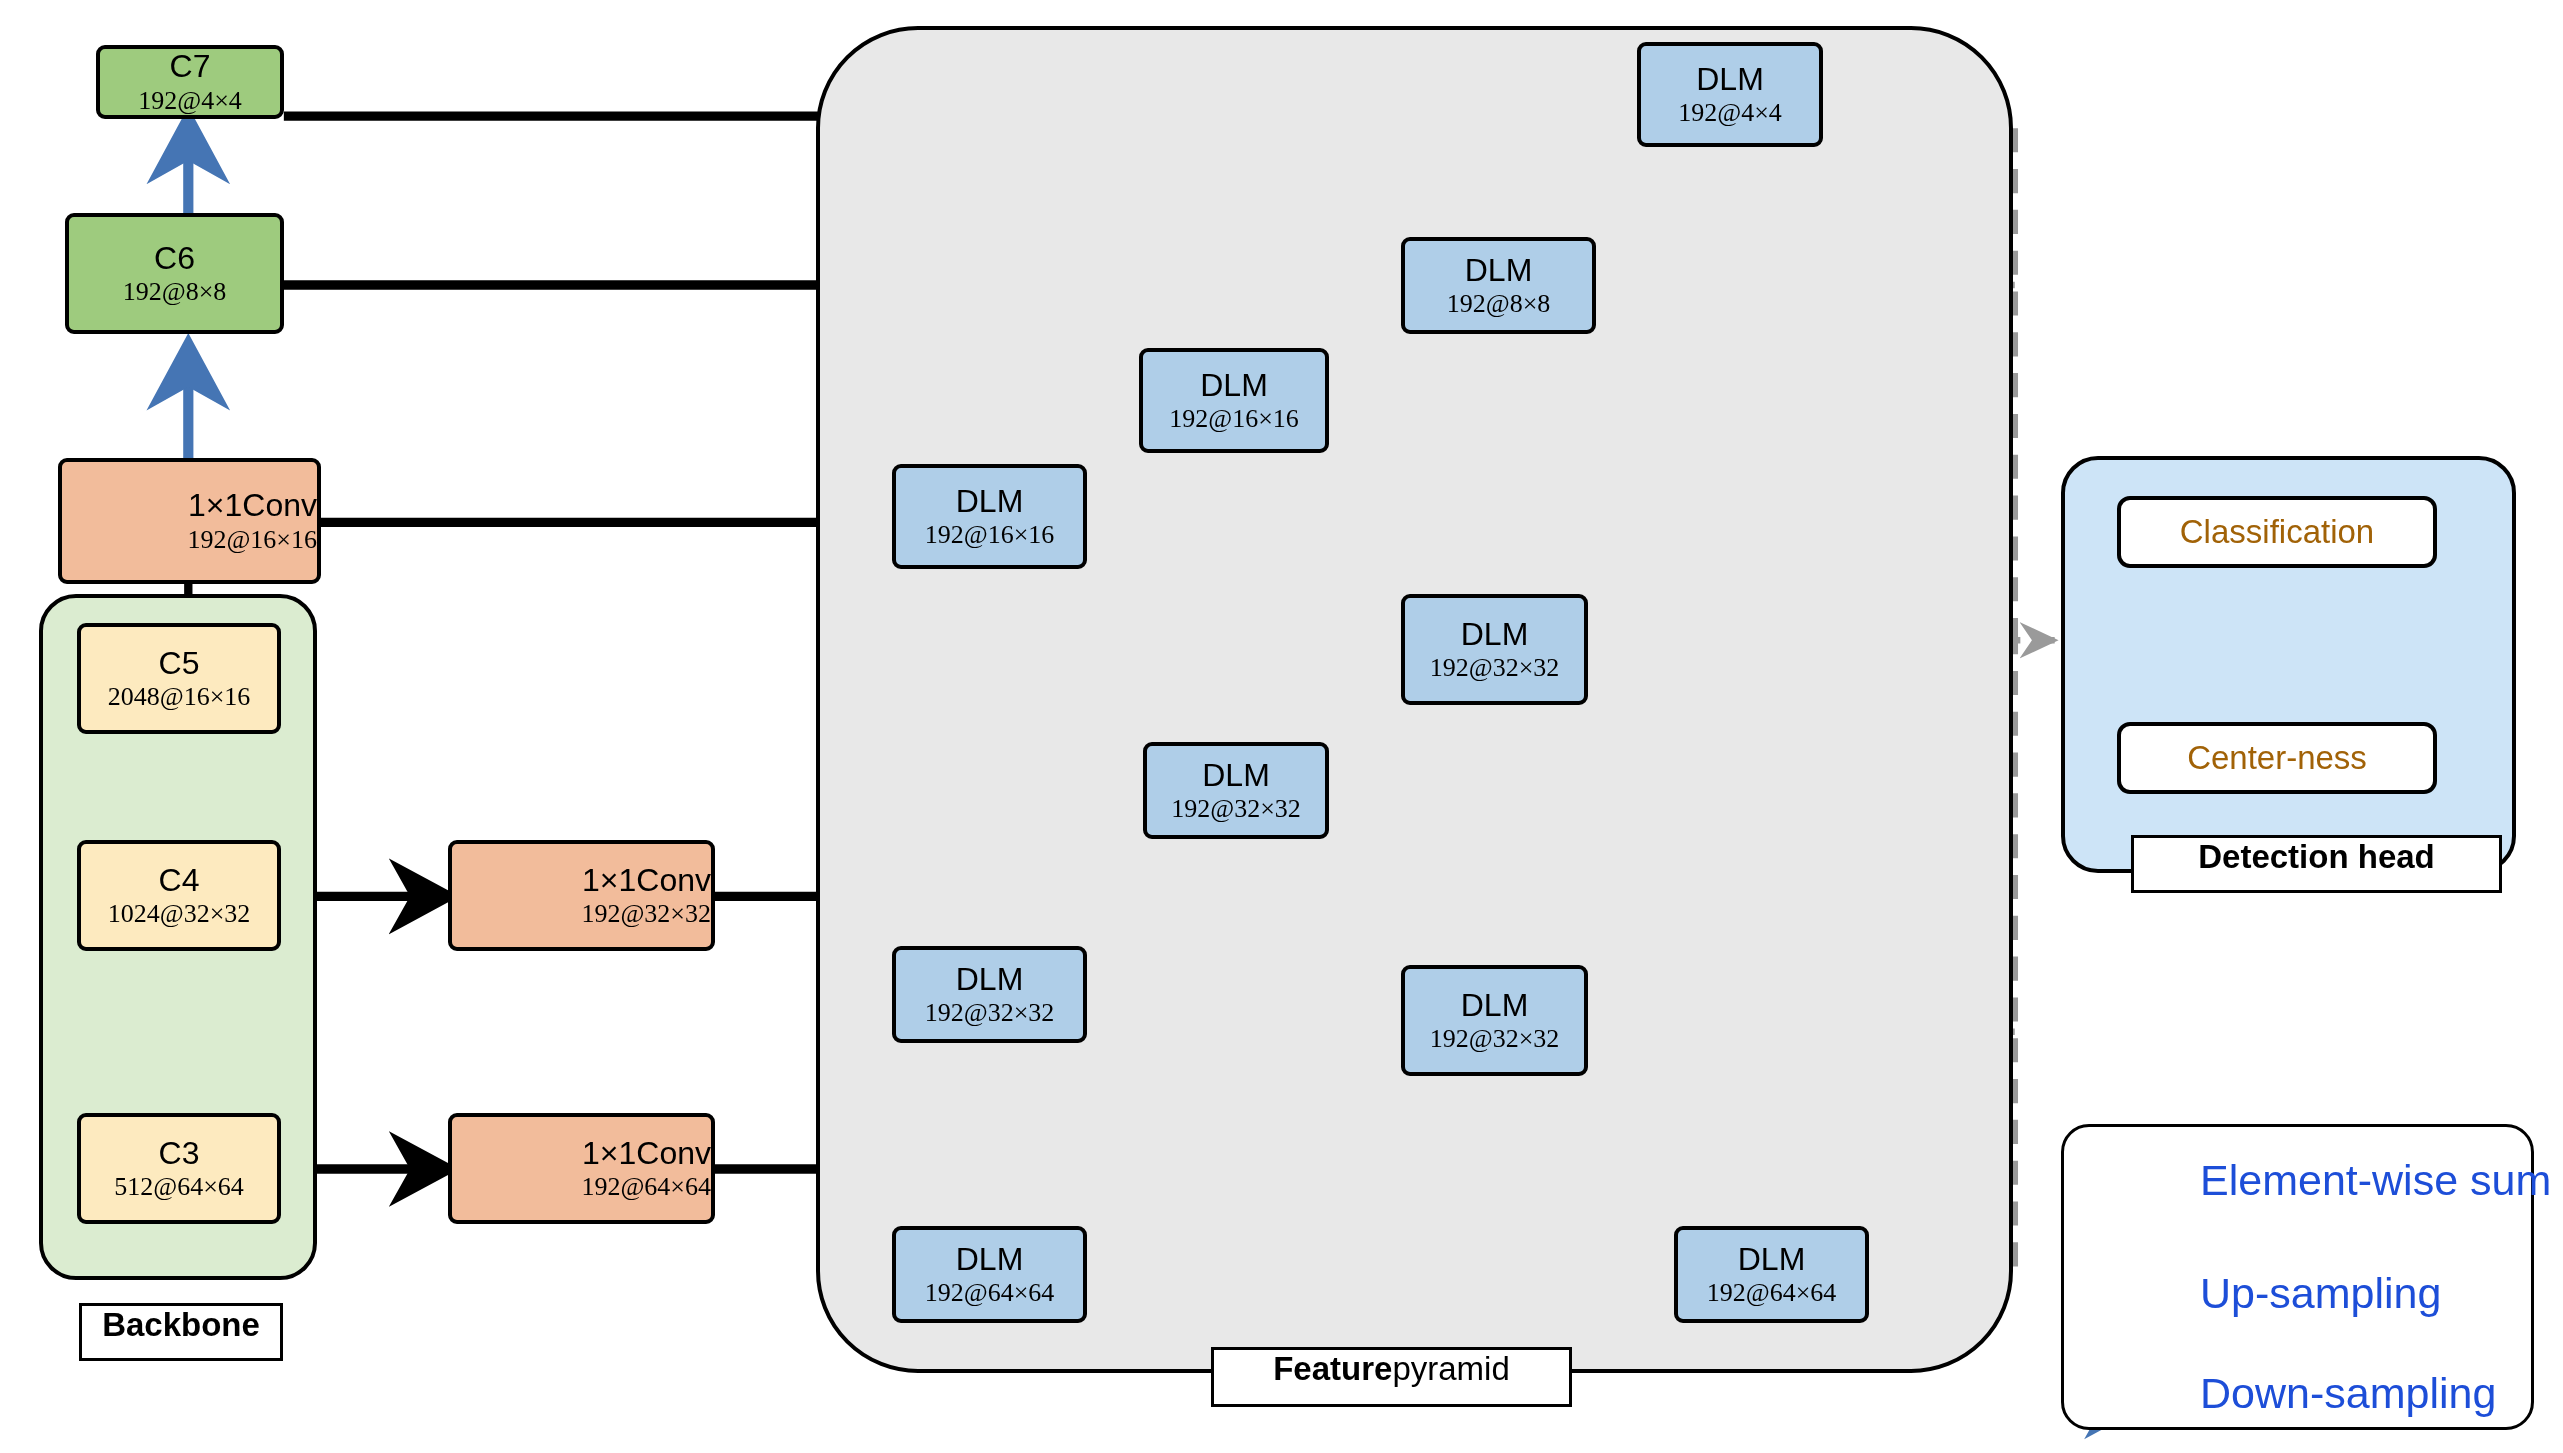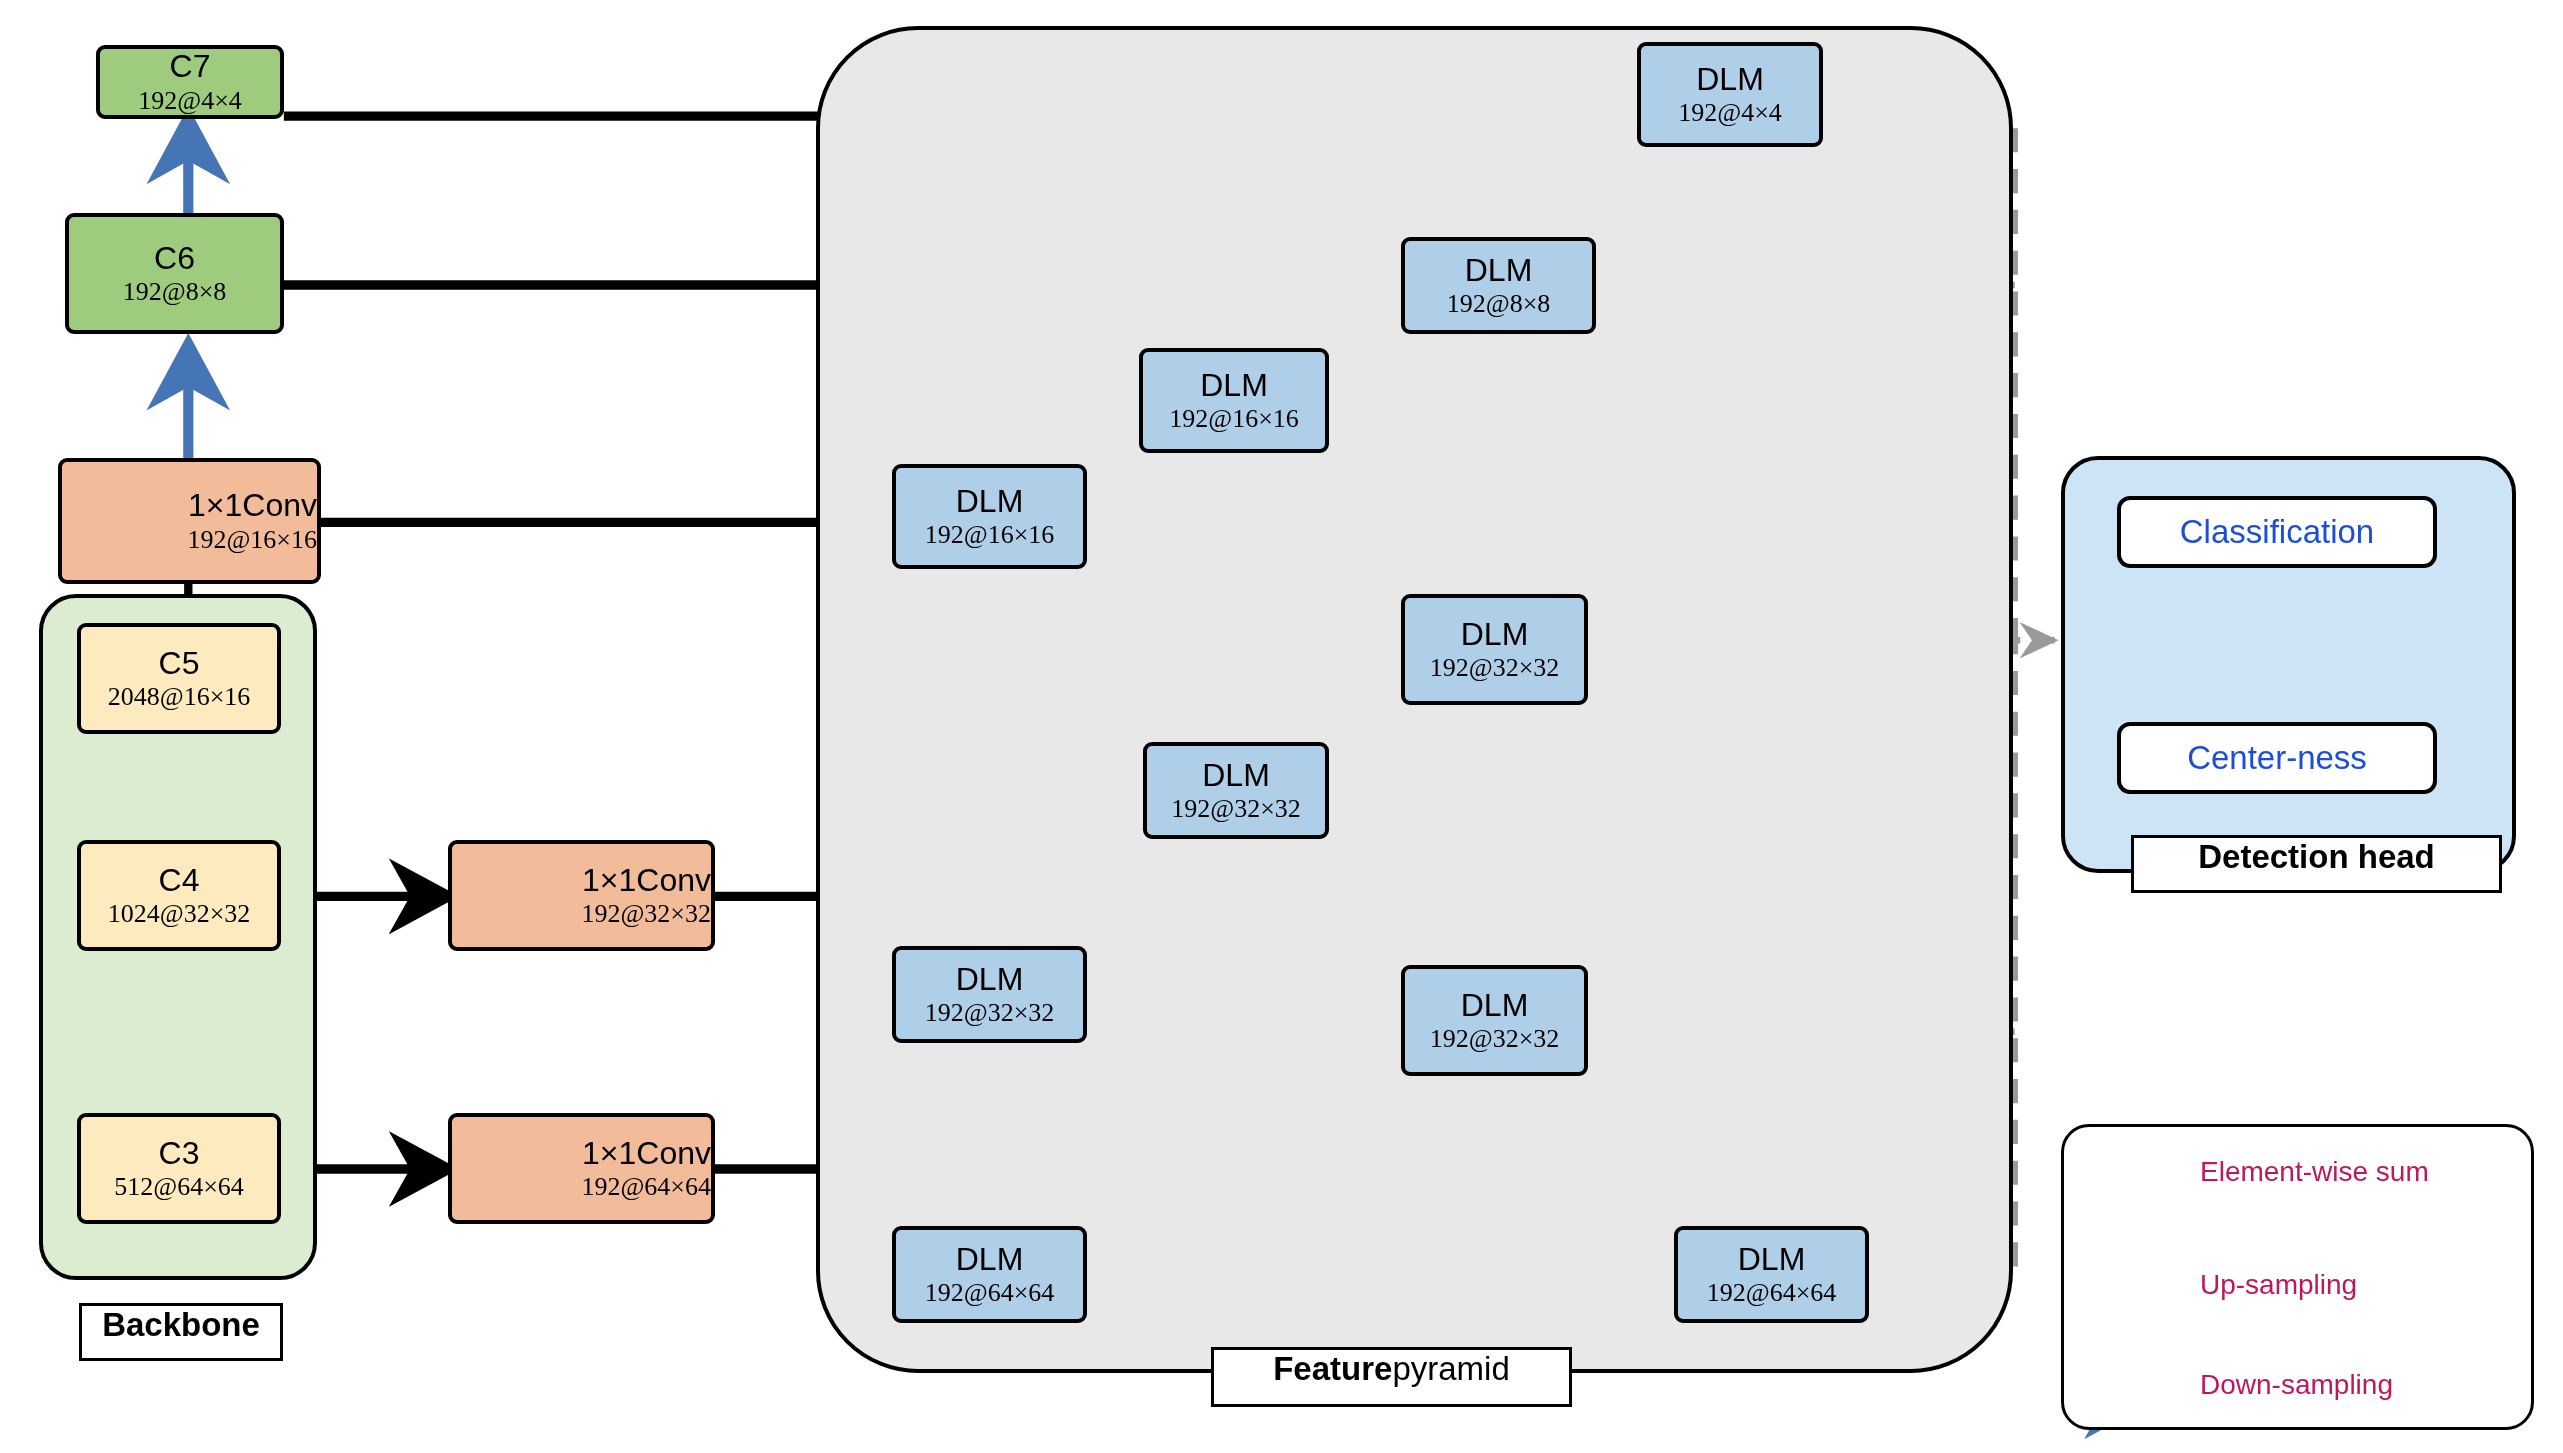--- a/index.html
+++ b/index.html
@@ -87,27 +87,27 @@
   .head-item {
     position: absolute;
     box-sizing: border-box;
     background: #ffffff;
     border: 4.6px solid #000000;
     border-radius: 13px;
     display: flex;
     align-items: center;
     justify-content: center;
     font-size: 33px;
+    color: #a16207;
+    z-index: 10;
+  }
+  .legend-label {
+    position: absolute;
+    font-size: 43px;
     color: #1d4ed8;
-    z-index: 10;
-  }
-  .legend-label {
-    position: absolute;
-    font-size: 28px;
-    color: #be185d;
     z-index: 12;
     white-space: nowrap;
   }
 </style>
 </head>
 <body>
 
 <div id="root">
 
   <div class="group-box grp-backbone" style="left:39px; top:594px; width:278px; height:686px;"></div>

